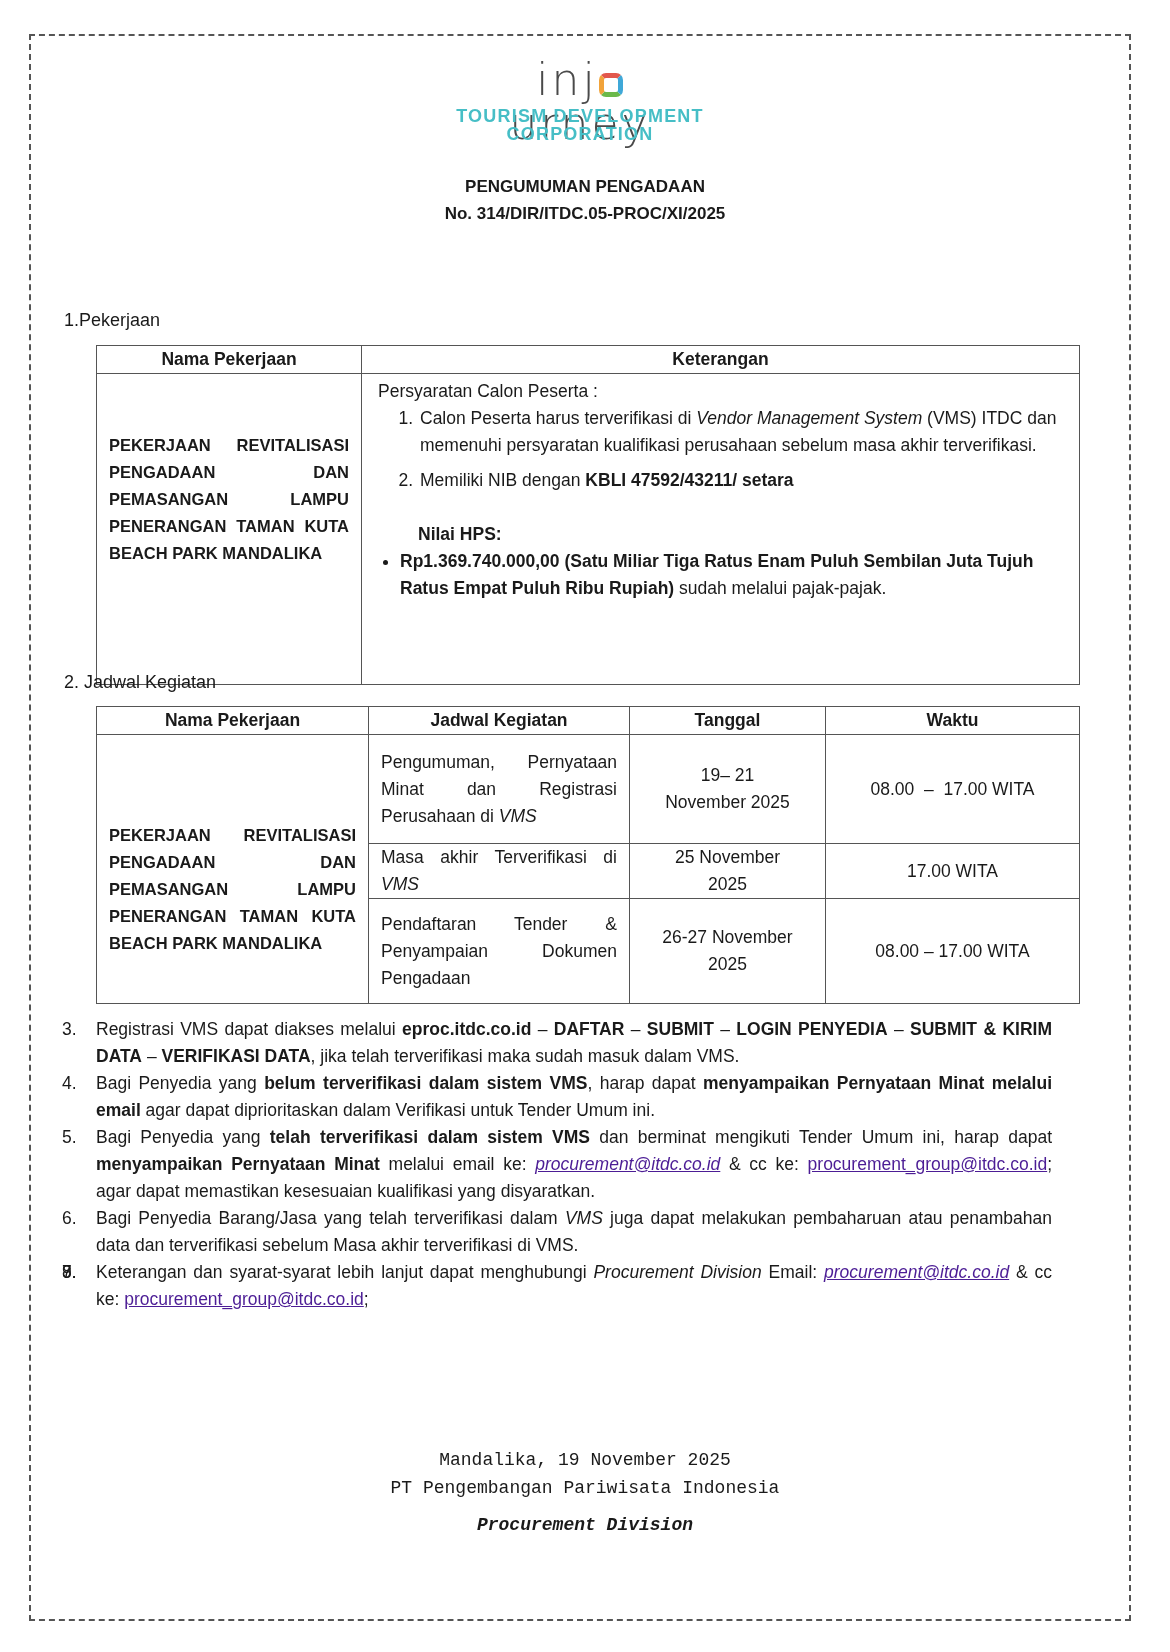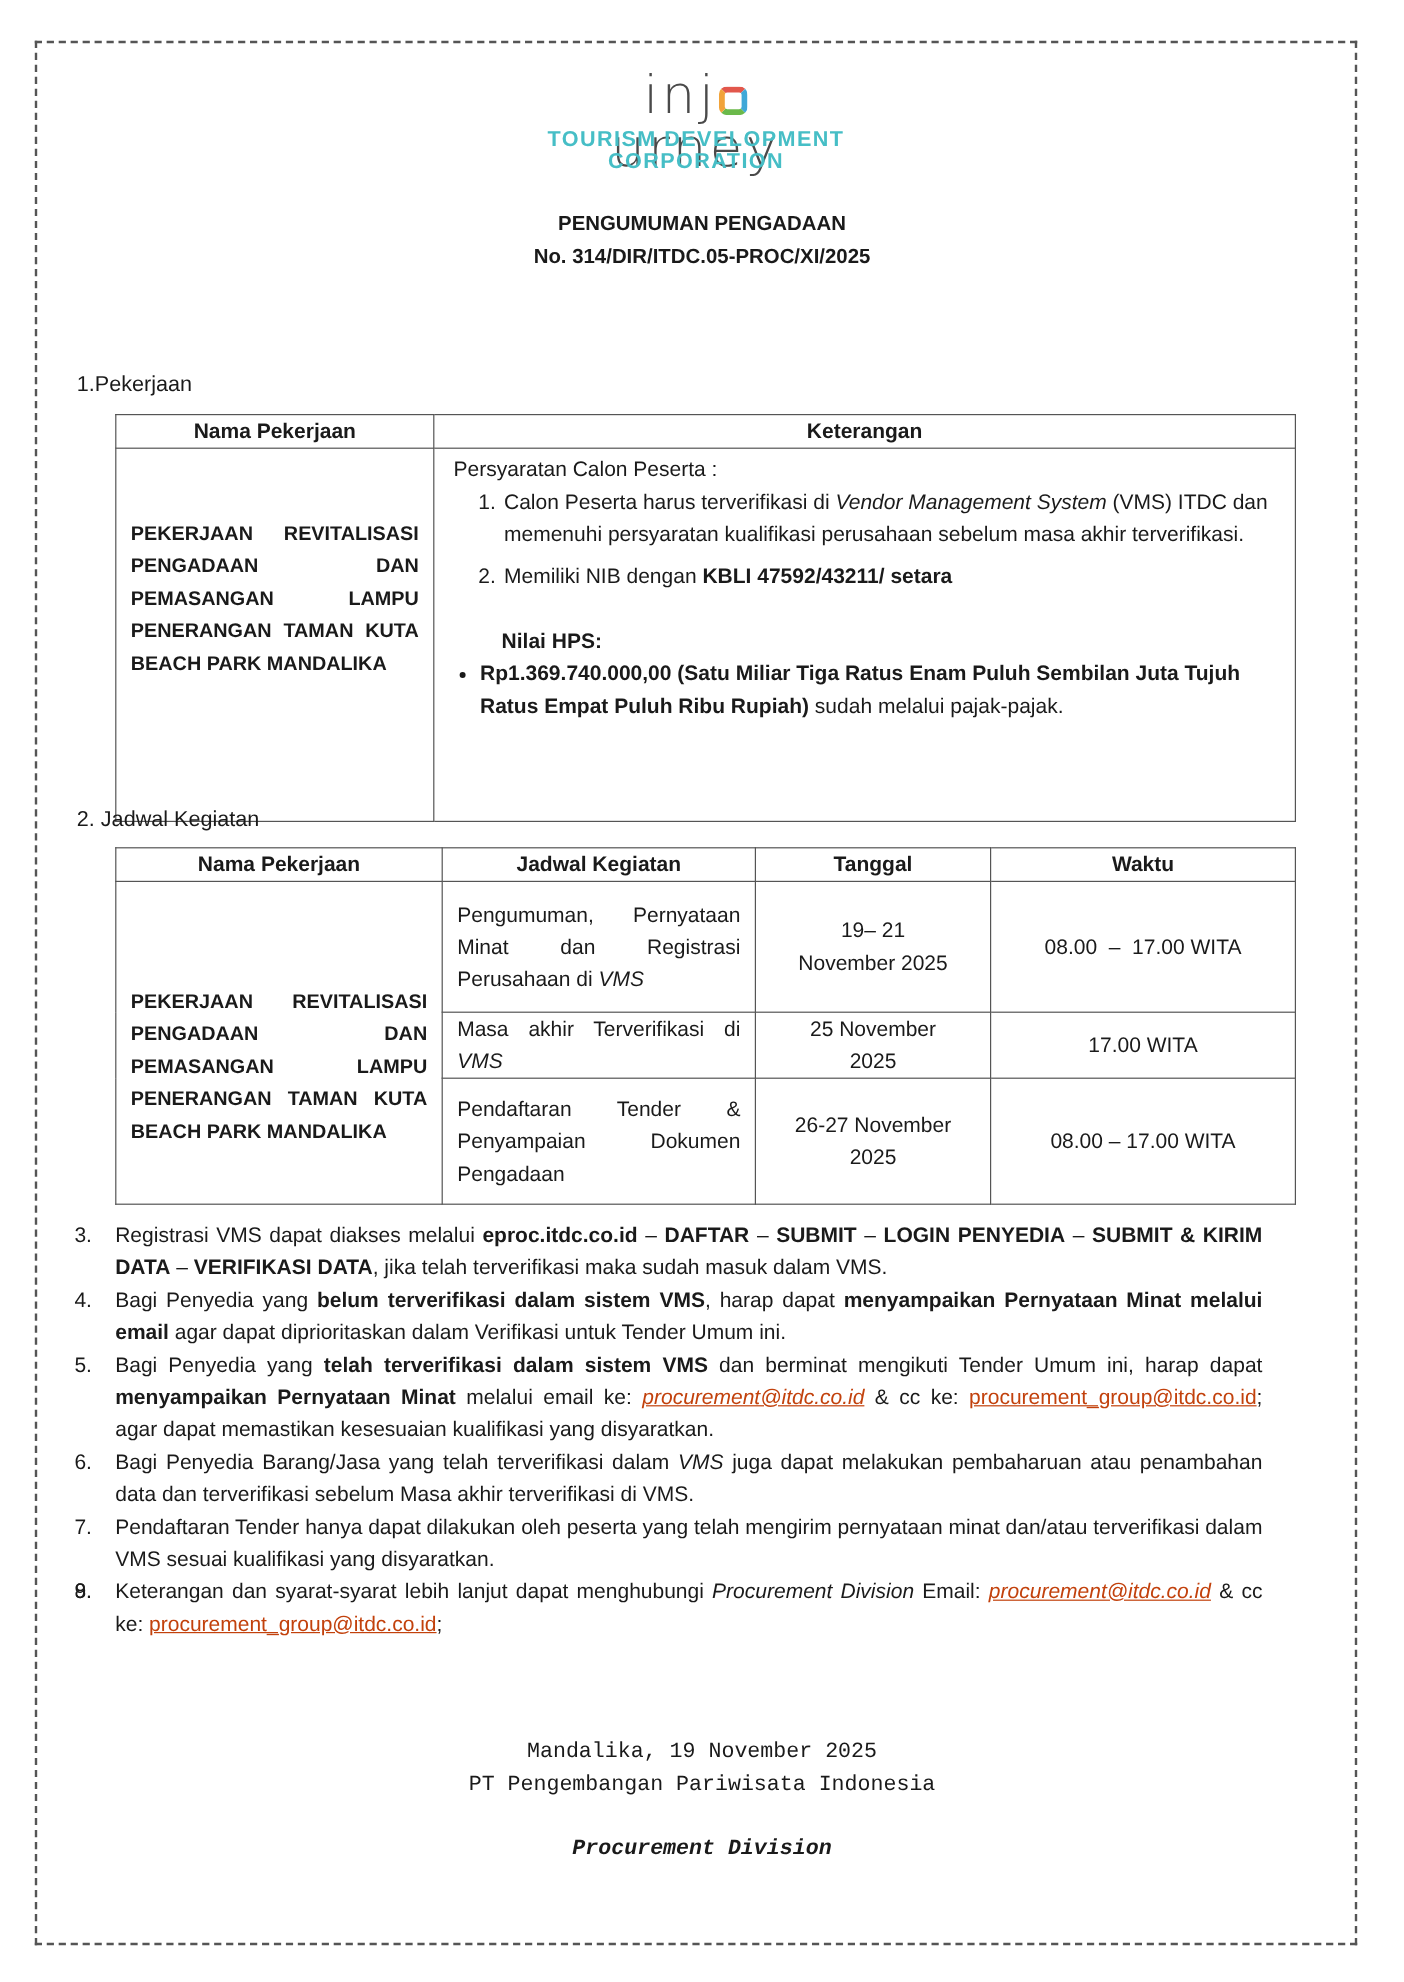--- a/index.html
+++ b/index.html
@@ -13,27 +13,27 @@
   .section { position:absolute; font-size:18px; }
   table { border-collapse:collapse; position:absolute; font-size:17.5px; }
   td, th { border:1.5px solid #555; vertical-align:middle; padding:0; }
   th { font-weight:bold; height:27px; text-align:center; font-size:17.5px; }
   .job { font-weight:bold; text-align:justify; text-align-last:left; padding:0 12px 0 12px; line-height:27px; font-size:16.5px; }
   .ket { vertical-align:top; padding:4px 16px 0 16px; line-height:27px; font-size:17.5px; }
   .ket ol { margin:0; padding-left:40px; }
   .ket ol li { padding-left:2px; }
   .ket ul { margin:0; padding-left:22px; }
   .bold { font-weight:bold; }
-  .it { font-style:italic;margin-top:16px; }
+  .it { font-style:italic; }
   .c { text-align:center; }
   .act { text-align:justify; text-align-last:left; padding:0 12px; line-height:27px; }
   .list { position:absolute; left:62px; width:990px; font-size:17.5px; line-height:27px; margin:0; padding:0; list-style:none; }
   .list li { position:relative; padding-left:34px; text-align:justify; }
   .list li .num { position:absolute; left:0; top:0; }
-  .link { color:#c2410c; text-decoration:underline; }
+  .link { color:#4c1d95; text-decoration:underline; }
   .footer { position:absolute; left:0; width:1170px; text-align:center; font-size:18px;font-family:Liberation Mono, monospace; }
 </style>
 </head>
 <body>
 
 <div class="frame"></div>
 
 <div class="logo-word"><span>inj</span><span class="logo-o"></span><span>urney</span></div>
 <div class="logo-sub" style="top:106px;">TOURISM DEVELOPMENT</div>
 <div class="logo-sub" style="top:124px;">CORPORATION</div>
@@ -95,20 +95,20 @@
     <td class="c">08.00 – 17.00 WITA</td>
   </tr>
 </tbody>
   </table>
 
 <ul class="list" style="top:1016px;">
   <li><span class="num">3.</span><span>Registrasi VMS dapat diakses melalui </span><span class="bold">eproc.itdc.co.id</span><span> – </span><span class="bold">DAFTAR</span><span> – </span><span class="bold">SUBMIT</span><span> – </span><span class="bold">LOGIN PENYEDIA</span><span> – </span><span class="bold">SUBMIT &amp; KIRIM DATA</span><span> – </span><span class="bold">VERIFIKASI DATA</span><span>, jika telah terverifikasi maka sudah masuk dalam VMS.</span></li>
   <li><span class="num">4.</span><span>Bagi Penyedia yang </span><span class="bold">belum terverifikasi dalam sistem VMS</span><span>, harap dapat </span><span class="bold">menyampaikan Pernyataan Minat melalui email</span><span> agar dapat diprioritaskan dalam Verifikasi untuk Tender Umum ini.</span></li>
   <li><span class="num">5.</span><span>Bagi Penyedia yang </span><span class="bold">telah terverifikasi dalam sistem VMS</span><span> dan berminat mengikuti Tender Umum ini, harap dapat </span><span class="bold">menyampaikan Pernyataan Minat</span><span> melalui email ke: </span><a class="link it">procurement@itdc.co.id</a><span> &amp; cc ke: </span><a class="link">procurement_group@itdc.co.id</a><span>; agar dapat memastikan kesesuaian kualifikasi yang disyaratkan.</span></li>
   <li><span class="num">6.</span><span>Bagi Penyedia Barang/Jasa yang telah terverifikasi dalam </span><span class="it">VMS</span><span> juga dapat melakukan pembaharuan atau penambahan data dan terverifikasi sebelum Masa akhir terverifikasi di VMS.</span></li>
-  <li><span class="num">7.</span><span>Pendaftaran Tender hanya dapat dilakukan oleh peserta yang telah mengirim pernyataan minat dan/atau terverifikasi dalam VMS sesuai kualifikasi yang disyaratkan.</span></li>
+  <li><span class="num">7.</span></li>
   <li><span class="num">8.</span></li>
   <li><span class="num">9.</span><span>Keterangan dan syarat-syarat lebih lanjut dapat menghubungi </span><span class="it">Procurement Division</span><span> Email: </span><a class="link it">procurement@itdc.co.id</a><span> &amp; cc ke: </span><a class="link">procurement_group@itdc.co.id</a><span>;</span></li>
 </ul>
 
 <div class="footer" style="top:1450px;">Mandalika, 19 November 2025</div>
 <div class="footer" style="top:1478px;">PT Pengembangan Pariwisata Indonesia</div>
 <div class="footer bold it" style="top:1515px;">Procurement Division</div>
 
 </body></html>

